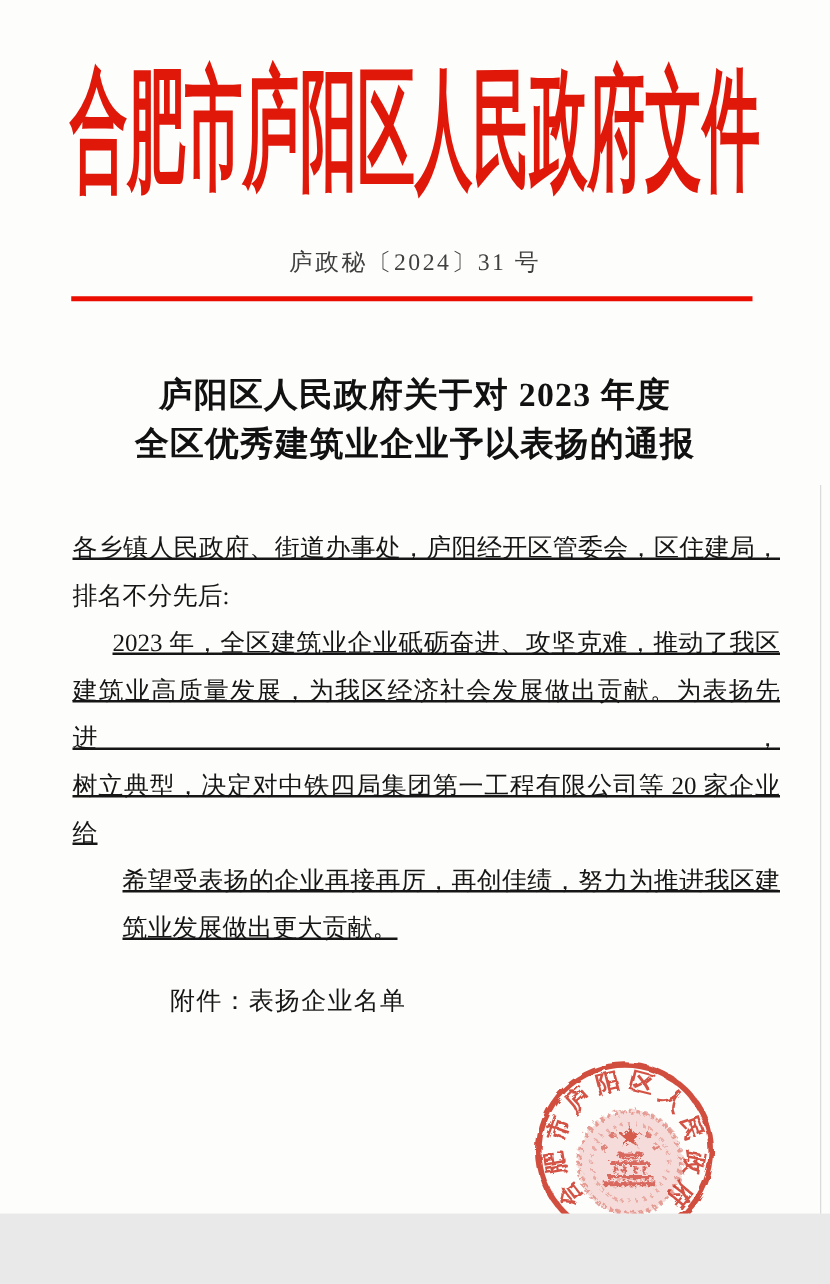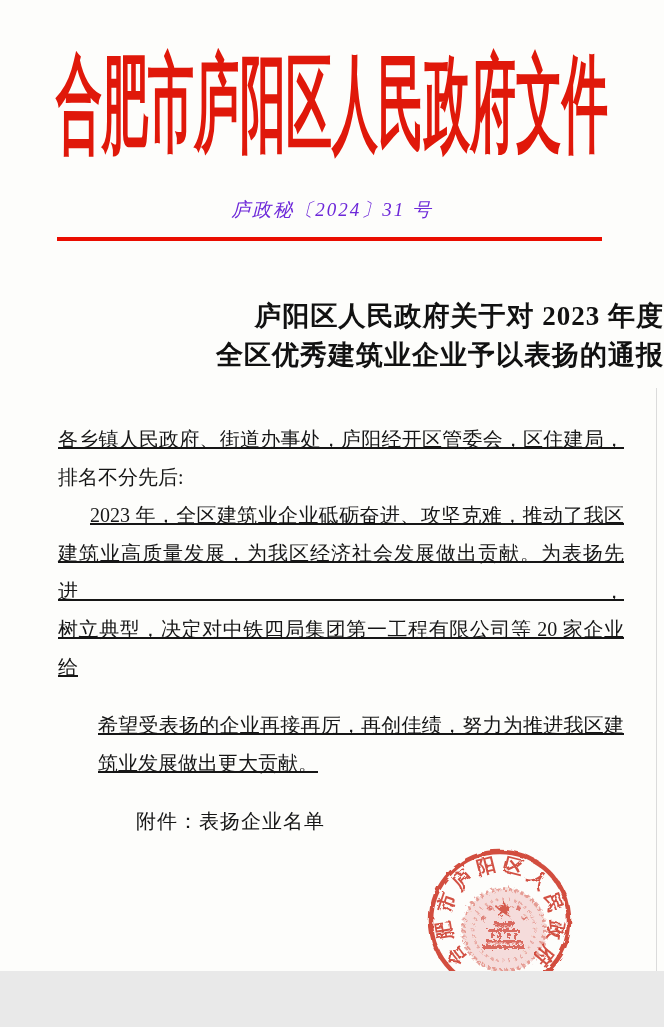--- a/index.html
+++ b/index.html
@@ -30,37 +30,36 @@
     white-space: nowrap;
   }
   .doc-number {
     position: absolute;
     top: 197px;
     left: 0;
     width: 100%;
     text-align: center;
     font-size: 19px;
     letter-spacing: 2px;
-    color: #6d28d9;
-    font-style: italic;
+    color: #404040;
   }
   .red-rule {
     position: absolute;
     left: 57px;
     top: 237px;
     width: 545px;
     height: 4px;
     background: #ea0d00;
   }
   .doc-title {
     position: absolute;
     top: 297px;
     left: 0;
     width: 100%;
-    text-align: right;
+    text-align: center;
     font-size: 27px;
     font-weight: bold;
     line-height: 39px;
     letter-spacing: 1px;
     color: #111;
   }
   .body-block {
     position: absolute;
     left: 58px;
     top: 420px;
@@ -130,21 +129,21 @@
     <div>全区优秀建筑业企业予以表扬的通报</div>
   </div>
 
   <div class="body-block">
     <div id="body-lines">
         <div class="body-line just">各乡镇人民政府、街道办事处，庐阳经开区管委会，区住建局，</div>
         <div class="body-line">排名不分先后:</div>
         <div class="body-line just" style="padding-left: 32px;">2023 年，全区建筑业企业砥砺奋进、攻坚克难，推动了我区</div>
         <div class="body-line just">建筑业高质量发展，为我区经济社会发展做出贡献。为表扬先进，</div>
         <div class="body-line just">树立典型，决定对中铁四局集团第一工程有限公司等 20 家企业给</div>
-        <div class="body-line just" style="padding-left: 40px; margin-top: 20px;">希望受表扬的企业再接再厉，再创佳绩，努力为推进我区建</div>
+        <div class="body-line just" style="padding-left: 40px;">希望受表扬的企业再接再厉，再创佳绩，努力为推进我区建</div>
         <div class="body-line" style="padding-left: 40px; text-decoration: underline;">筑业发展做出更大贡献。</div>
       </div>
     <div class="attachment-line">附件：表扬企业名单</div>
   </div>
 
   <svg class="seal" viewBox="-76 -76 152 152">
     <defs>
       <filter id="stamp-rough" x="-20%" y="-20%" width="140%" height="140%">
         <feTurbulence type="fractalNoise" baseFrequency="0.12" numOctaves="2" seed="7" result="n"></feTurbulence>
         <feDisplacementMap in="SourceGraphic" in2="n" scale="4"></feDisplacementMap>

